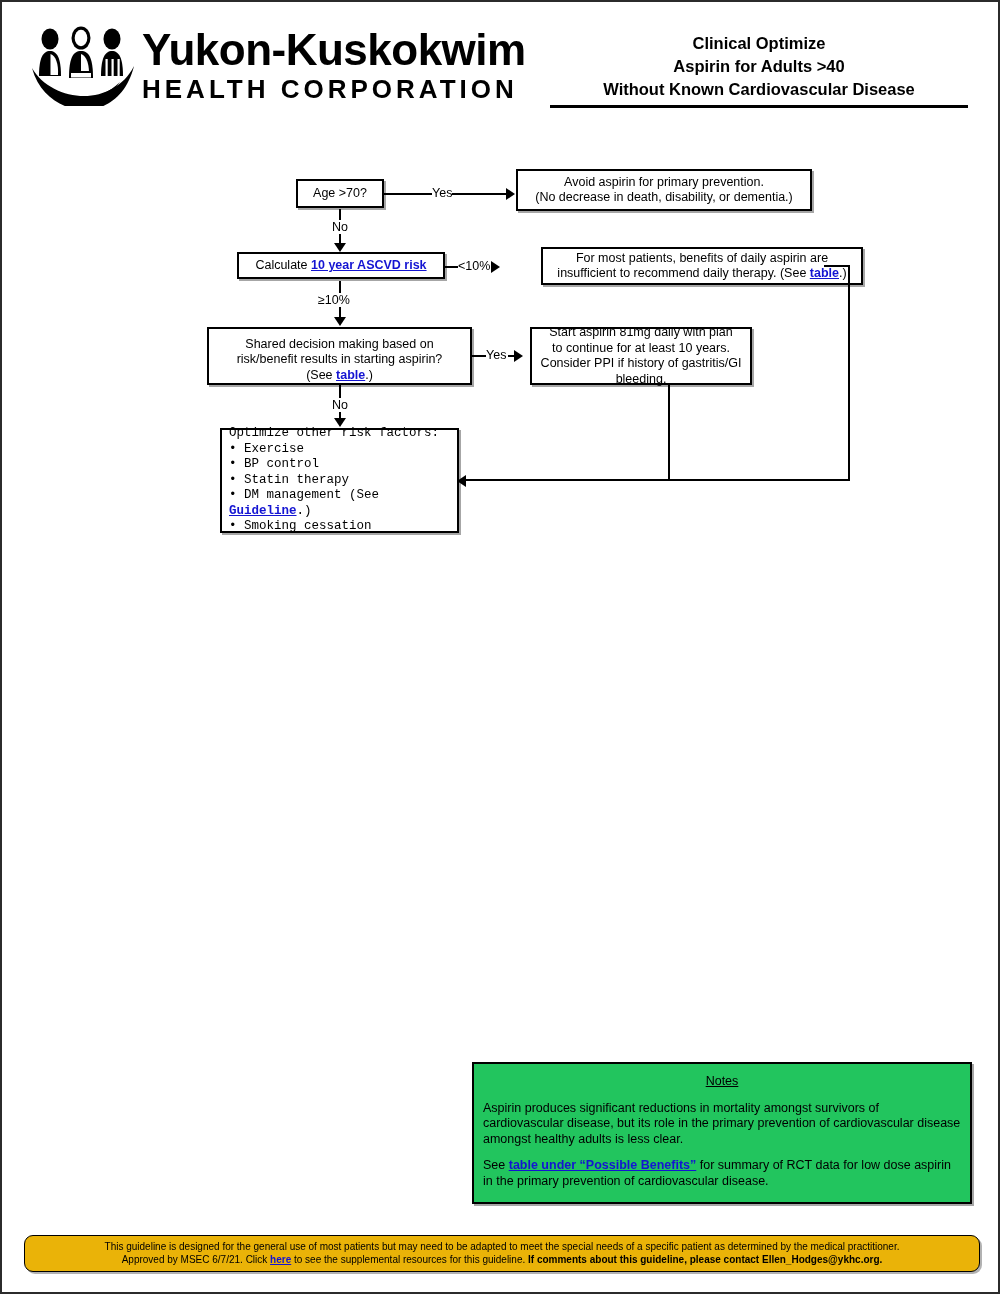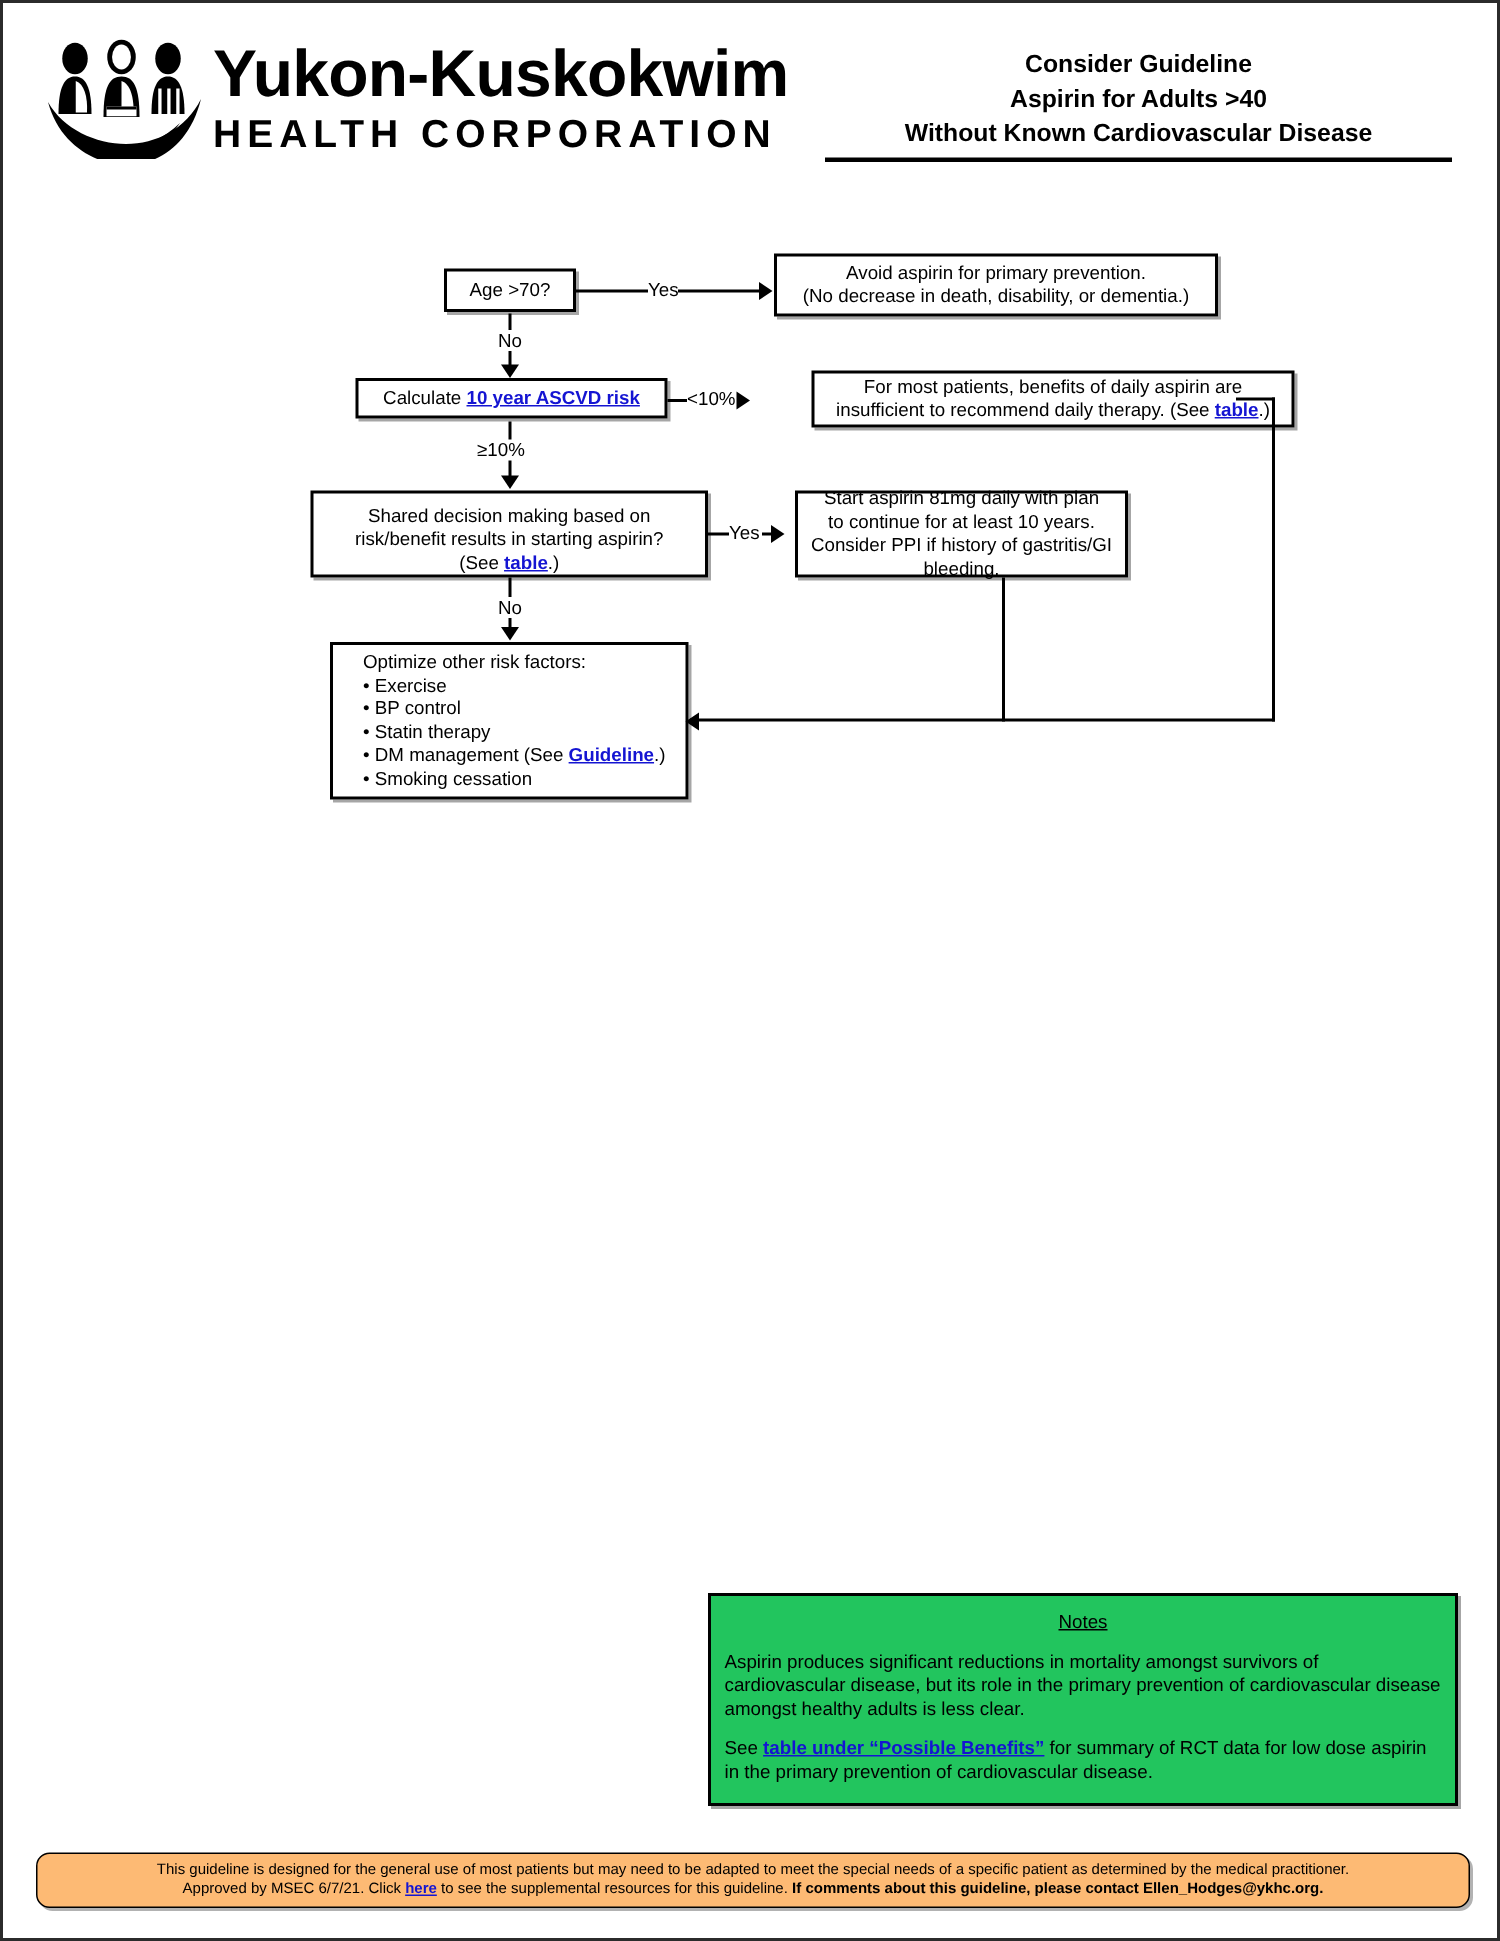--- a/index.html
+++ b/index.html
@@ -81,21 +81,21 @@
     border: 2px solid #000;
     background: #fff;
     font-size: 12.5px;
     line-height: 15.5px;
     display: flex;
     flex-direction: column;
     justify-content: center;
     box-shadow: 2px 2px 0 rgba(0,0,0,0.35);
   }
   .fbox.center { text-align: center; align-items: center; }
-  .fbox.left   { text-align: left; align-items: flex-start; padding-left: 20px; }
+  .fbox.left   { text-align: left; align-items: flex-start; padding-left: 7px; font-family: Liberation Mono, monospace; }
 
   .flabel {
     position: absolute;
     font-size: 12.5px;
     line-height: 14px;
     background: #fff;
     white-space: nowrap;
   }
 
   .lnk {
@@ -129,21 +129,21 @@
   #notes p:last-child { margin-bottom: 0; }
 
   
   #footer {
     position: absolute;
     left: 22px; top: 1233px;
     width: 956px;
     box-sizing: border-box;
     border: 1.5px solid #000;
     border-radius: 9px;
-    background: #fdba74;
+    background: #eab308;
     padding: 4px 8px 5px 8px;
     text-align: center;
     font-size: 10px;
     line-height: 13px;
     box-shadow: 2px 2px 0 rgba(0,0,0,0.30);
   }
   #footer .b { font-weight: bold; }
 </style>
 </head>
 <body>
@@ -177,21 +177,21 @@
         <path d="M20 64 C30 78 46 82 58 80 C72 78 86 70 94 58 C84 68 70 74 57 74 C44 74 30 70 20 64 Z" fill="#000"></path>
       </svg>
     </div>
 
     <div id="brand-block">
       <div id="brand-line1">Yukon-Kuskokwim</div>
       <div id="brand-line2">HEALTH CORPORATION</div>
     </div>
 
     <div id="title-block">
-      <div>Consider Guideline</div>
+      <div>Clinical Optimize</div>
       <div>Aspirin for Adults &gt;40</div>
       <div>Without Known Cardiovascular Disease</div>
     </div>
     <div id="title-rule"></div>
   </div>
 
   <div id="flow">
 
     <div class="fbox center" style="left:294px; top:177px; width:88px; height:29px;">
       <span>Age &gt;70?</span>

